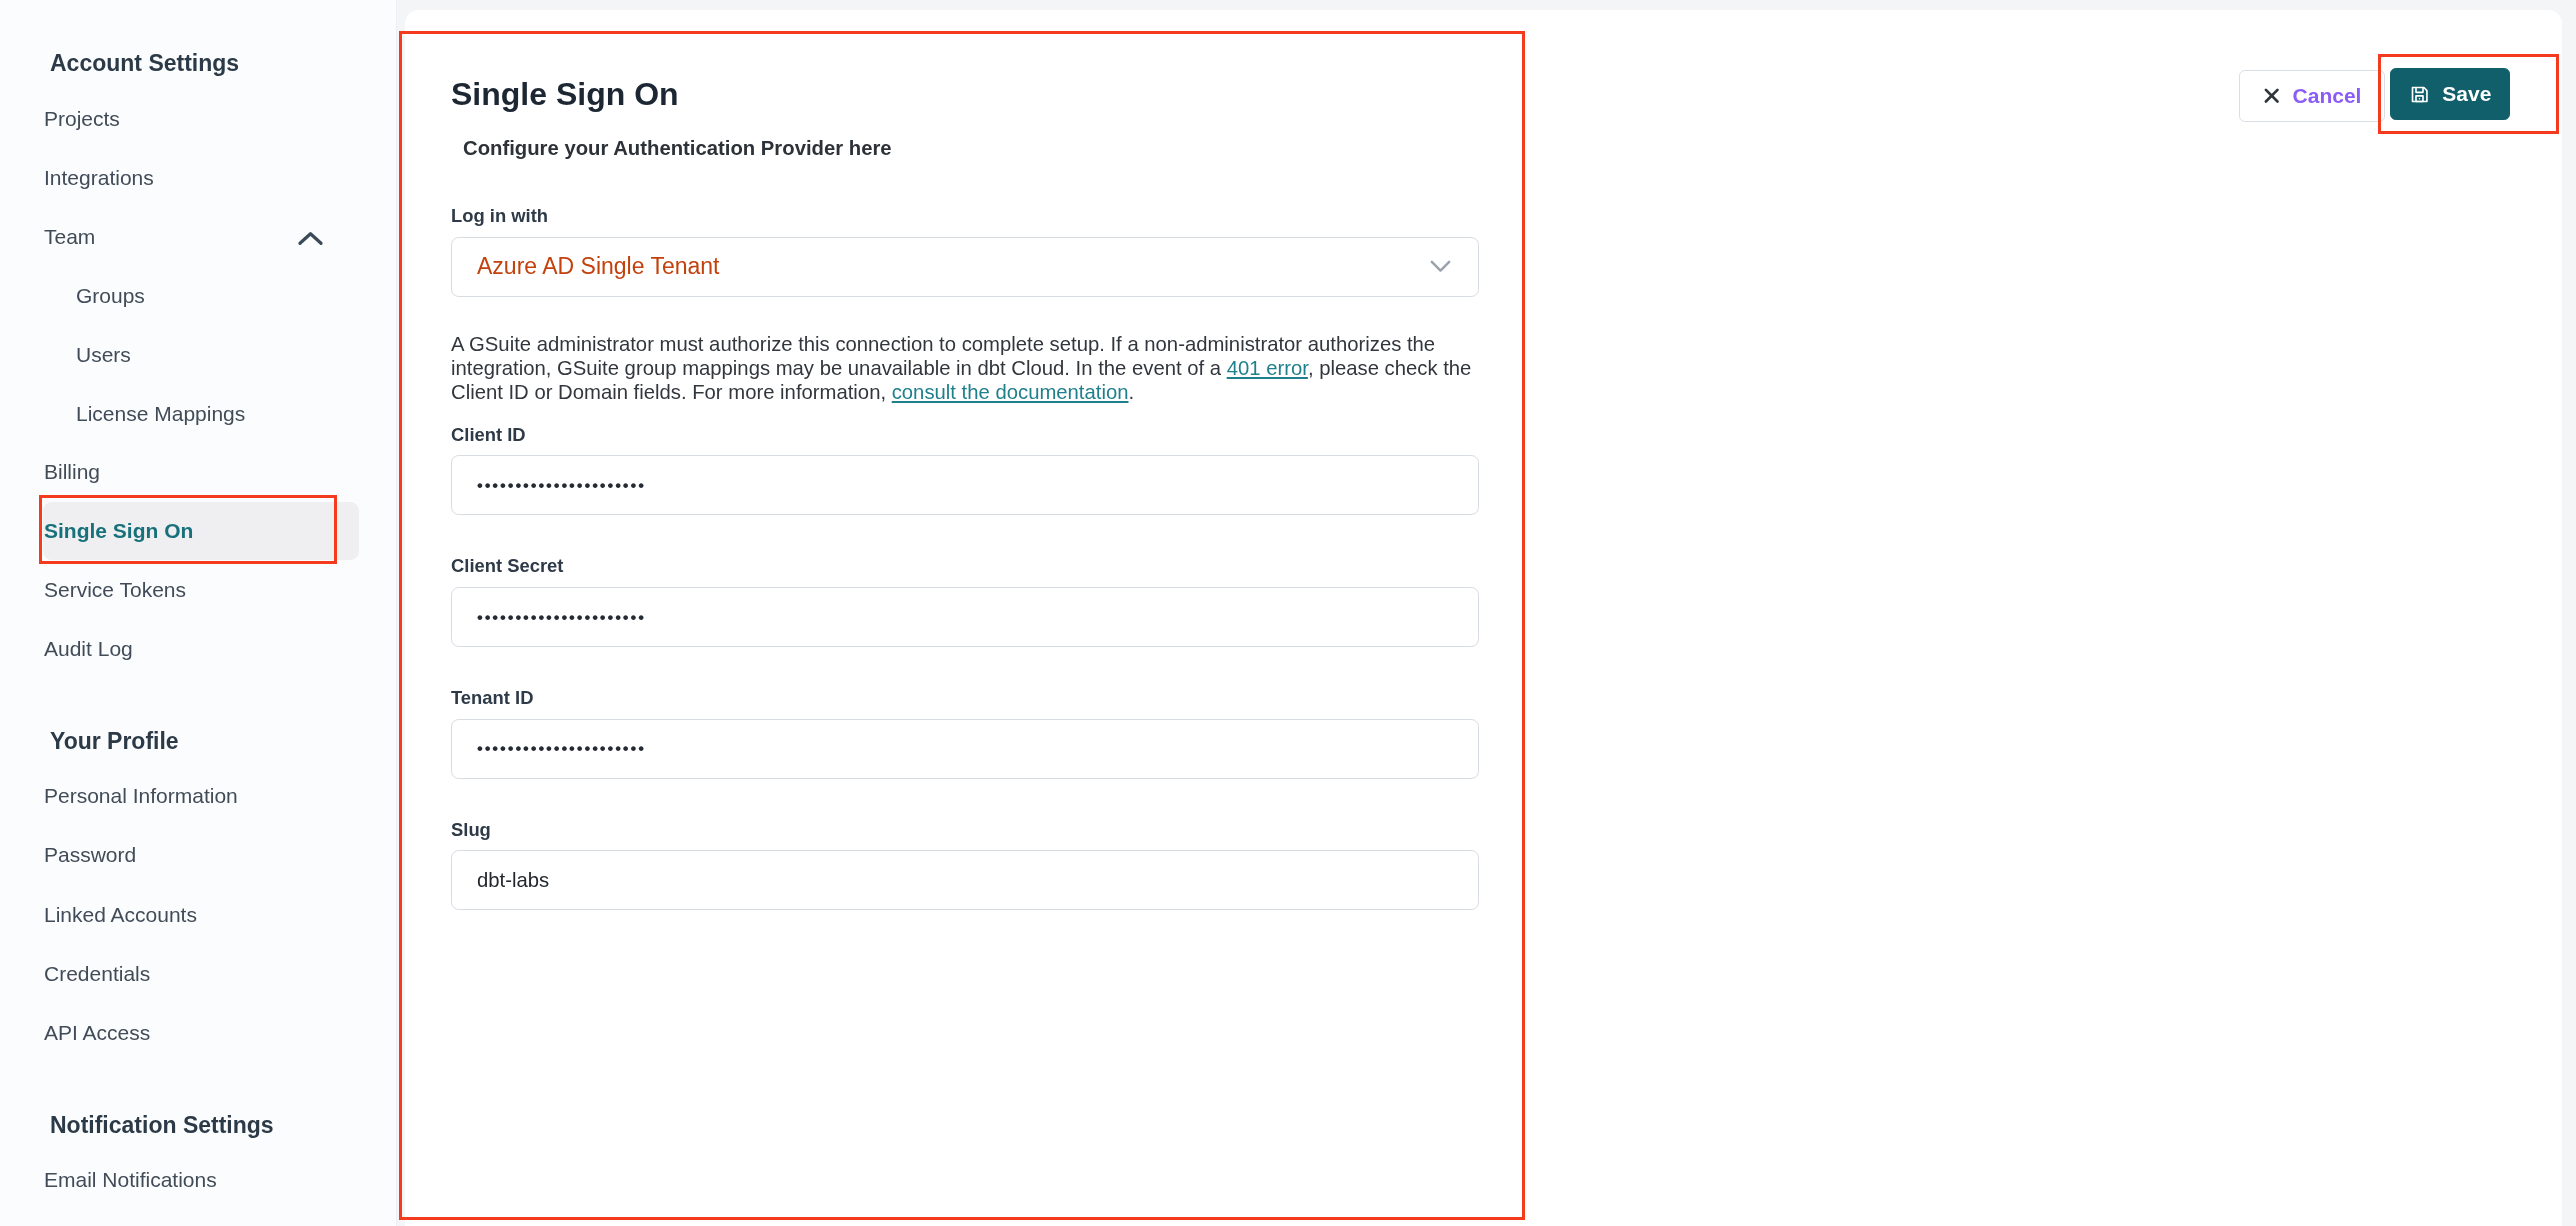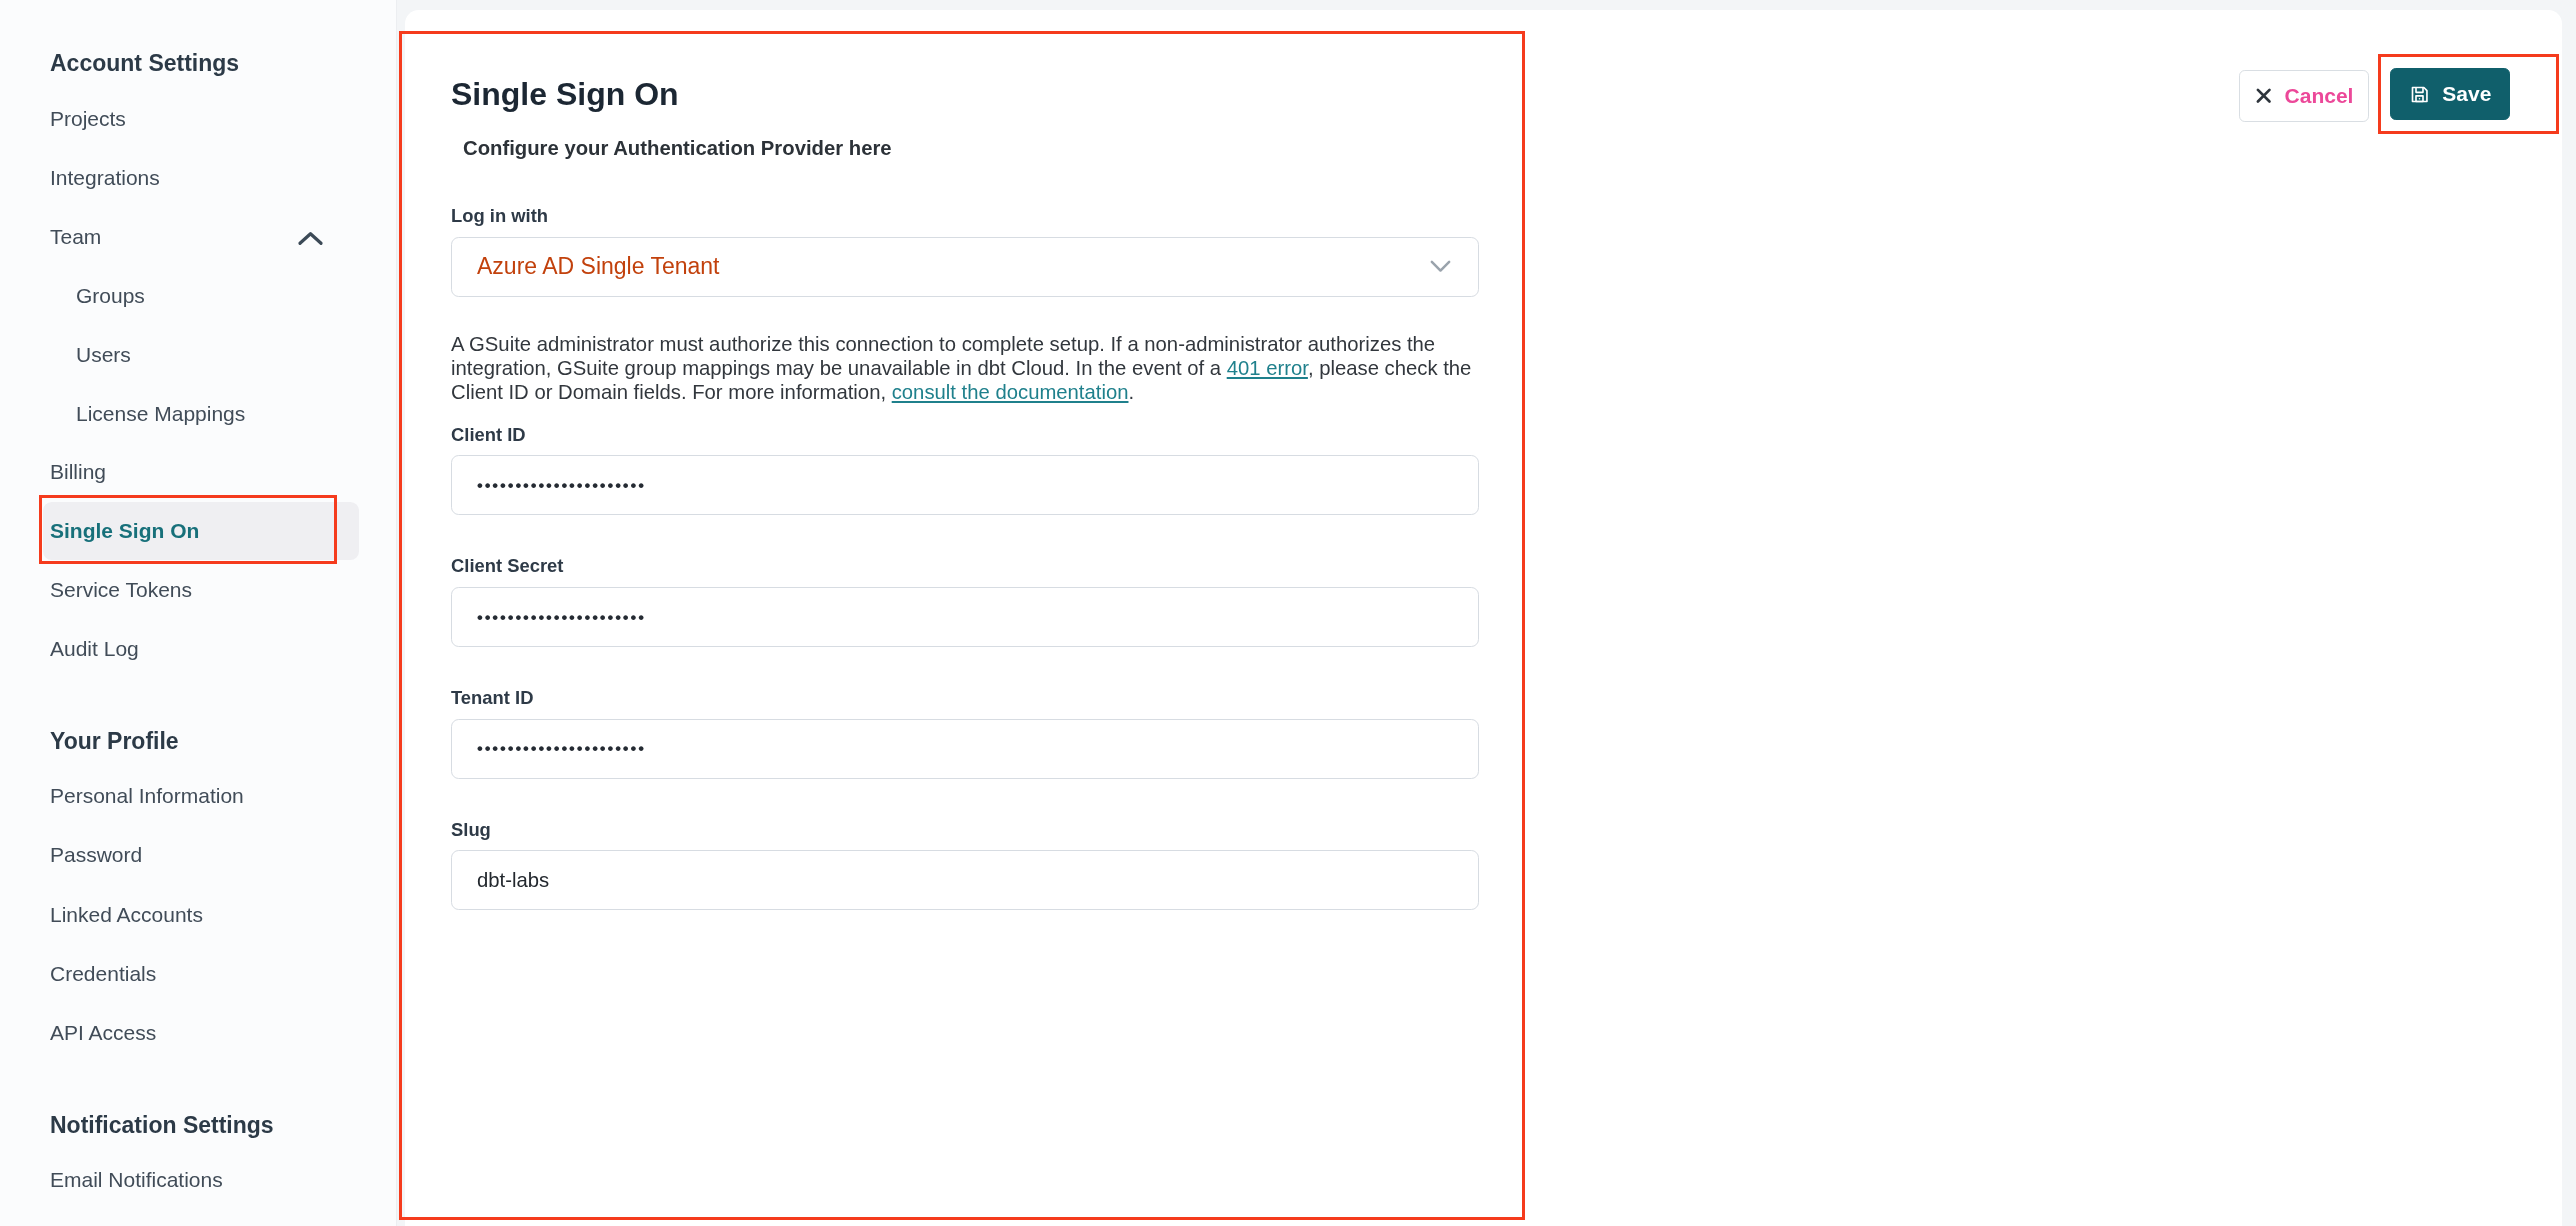--- a/index.html
+++ b/index.html
@@ -20,21 +20,21 @@
     background: #fbfcfd;
     border-right: 1px solid #eceef1;
     z-index: 1;
   }
   .side-heading {
     position: absolute; left: 50px;
     font-size: 23px; font-weight: 700; color: #2c3a47;
     white-space: nowrap;
   }
   .side-item {
-    position: absolute; left: 50px;
+    position: absolute; left: 44px;
     font-size: 21px; color: #414c58;
     white-space: nowrap; cursor: pointer;
   }
   .side-item.sub { left: 76px; }
   .side-item.selected {
     color: #17707a; font-weight: 700;
   }
   .side-pill {
     position: absolute; left: 43px; top: 502px;
     width: 316px; height: 58px;
@@ -106,22 +106,22 @@
   }
 
   
   .btn {
     position: absolute; z-index: 3;
     display: flex; align-items: center; justify-content: center;
     gap: 12.6px; border-radius: 5.8px;
     font-size: 21px; font-weight: 600; cursor: pointer;
   }
   .btn-cancel {
-    left: 2239px; top: 70px; width: 130px; height: 52px;
-    background: #ffffff; border: 1px solid #d9dee3; color: #ec4899; align-items: center;
+    left: 2239px; top: 70px; width: 146px; height: 52px;
+    background: #ffffff; border: 1px solid #d9dee3; color: #8b5cf6; align-items: center;
   }
   .btn-save {
     left: 2390px; top: 68px; width: 120px; height: 52px;
     background: #105f6b; border: 1px solid #105f6b; color: #ffffff;
   }
 
   
   .annotation {
     position: absolute; border: 3.9px solid #f53b1d;
     z-index: 10; pointer-events: none; background: transparent;

